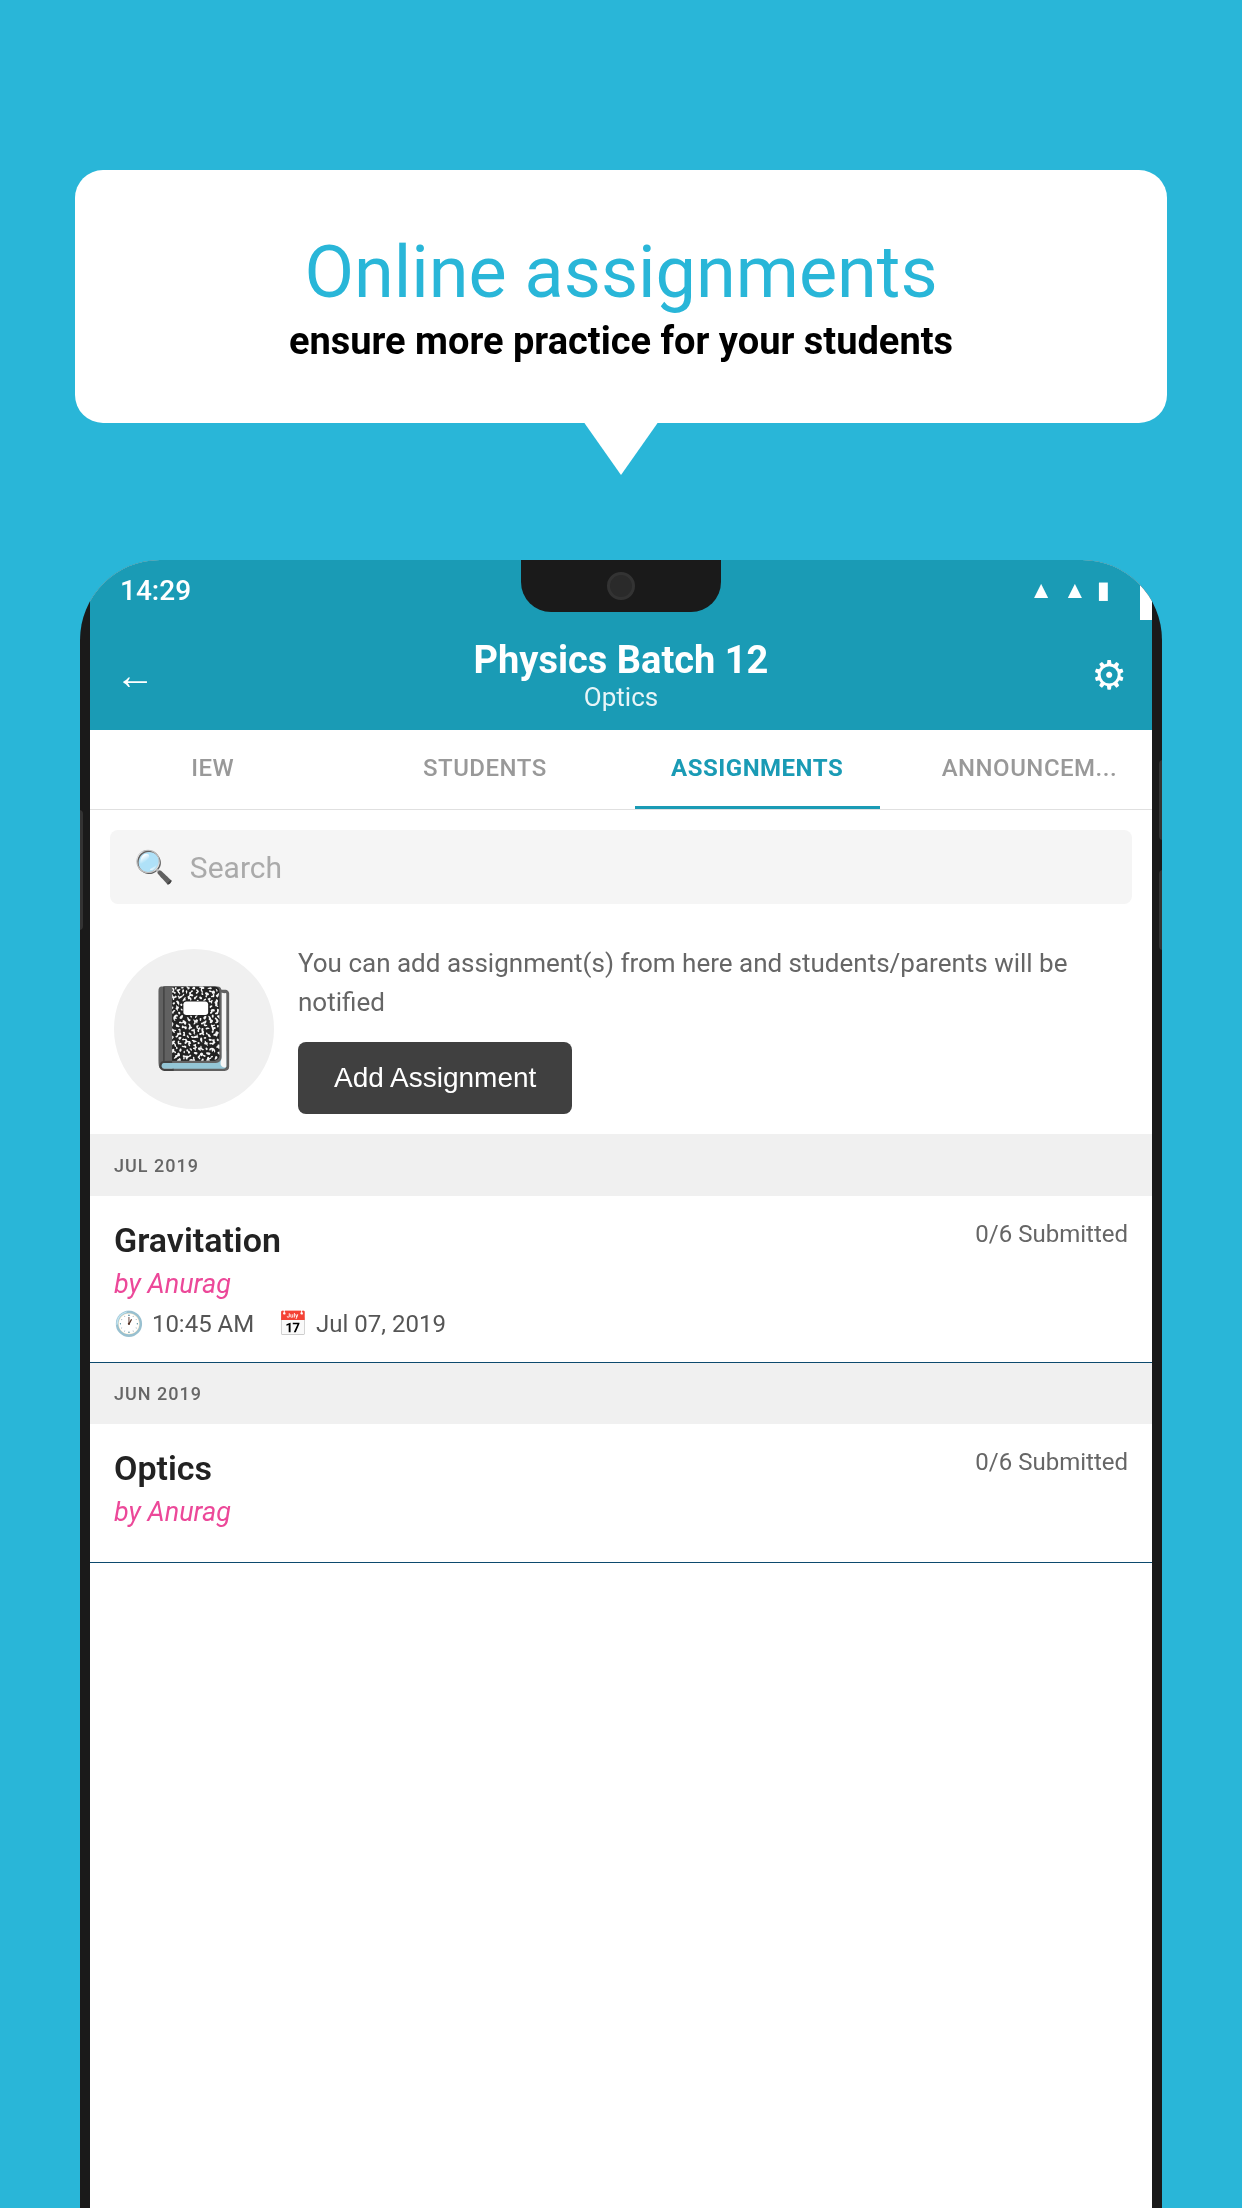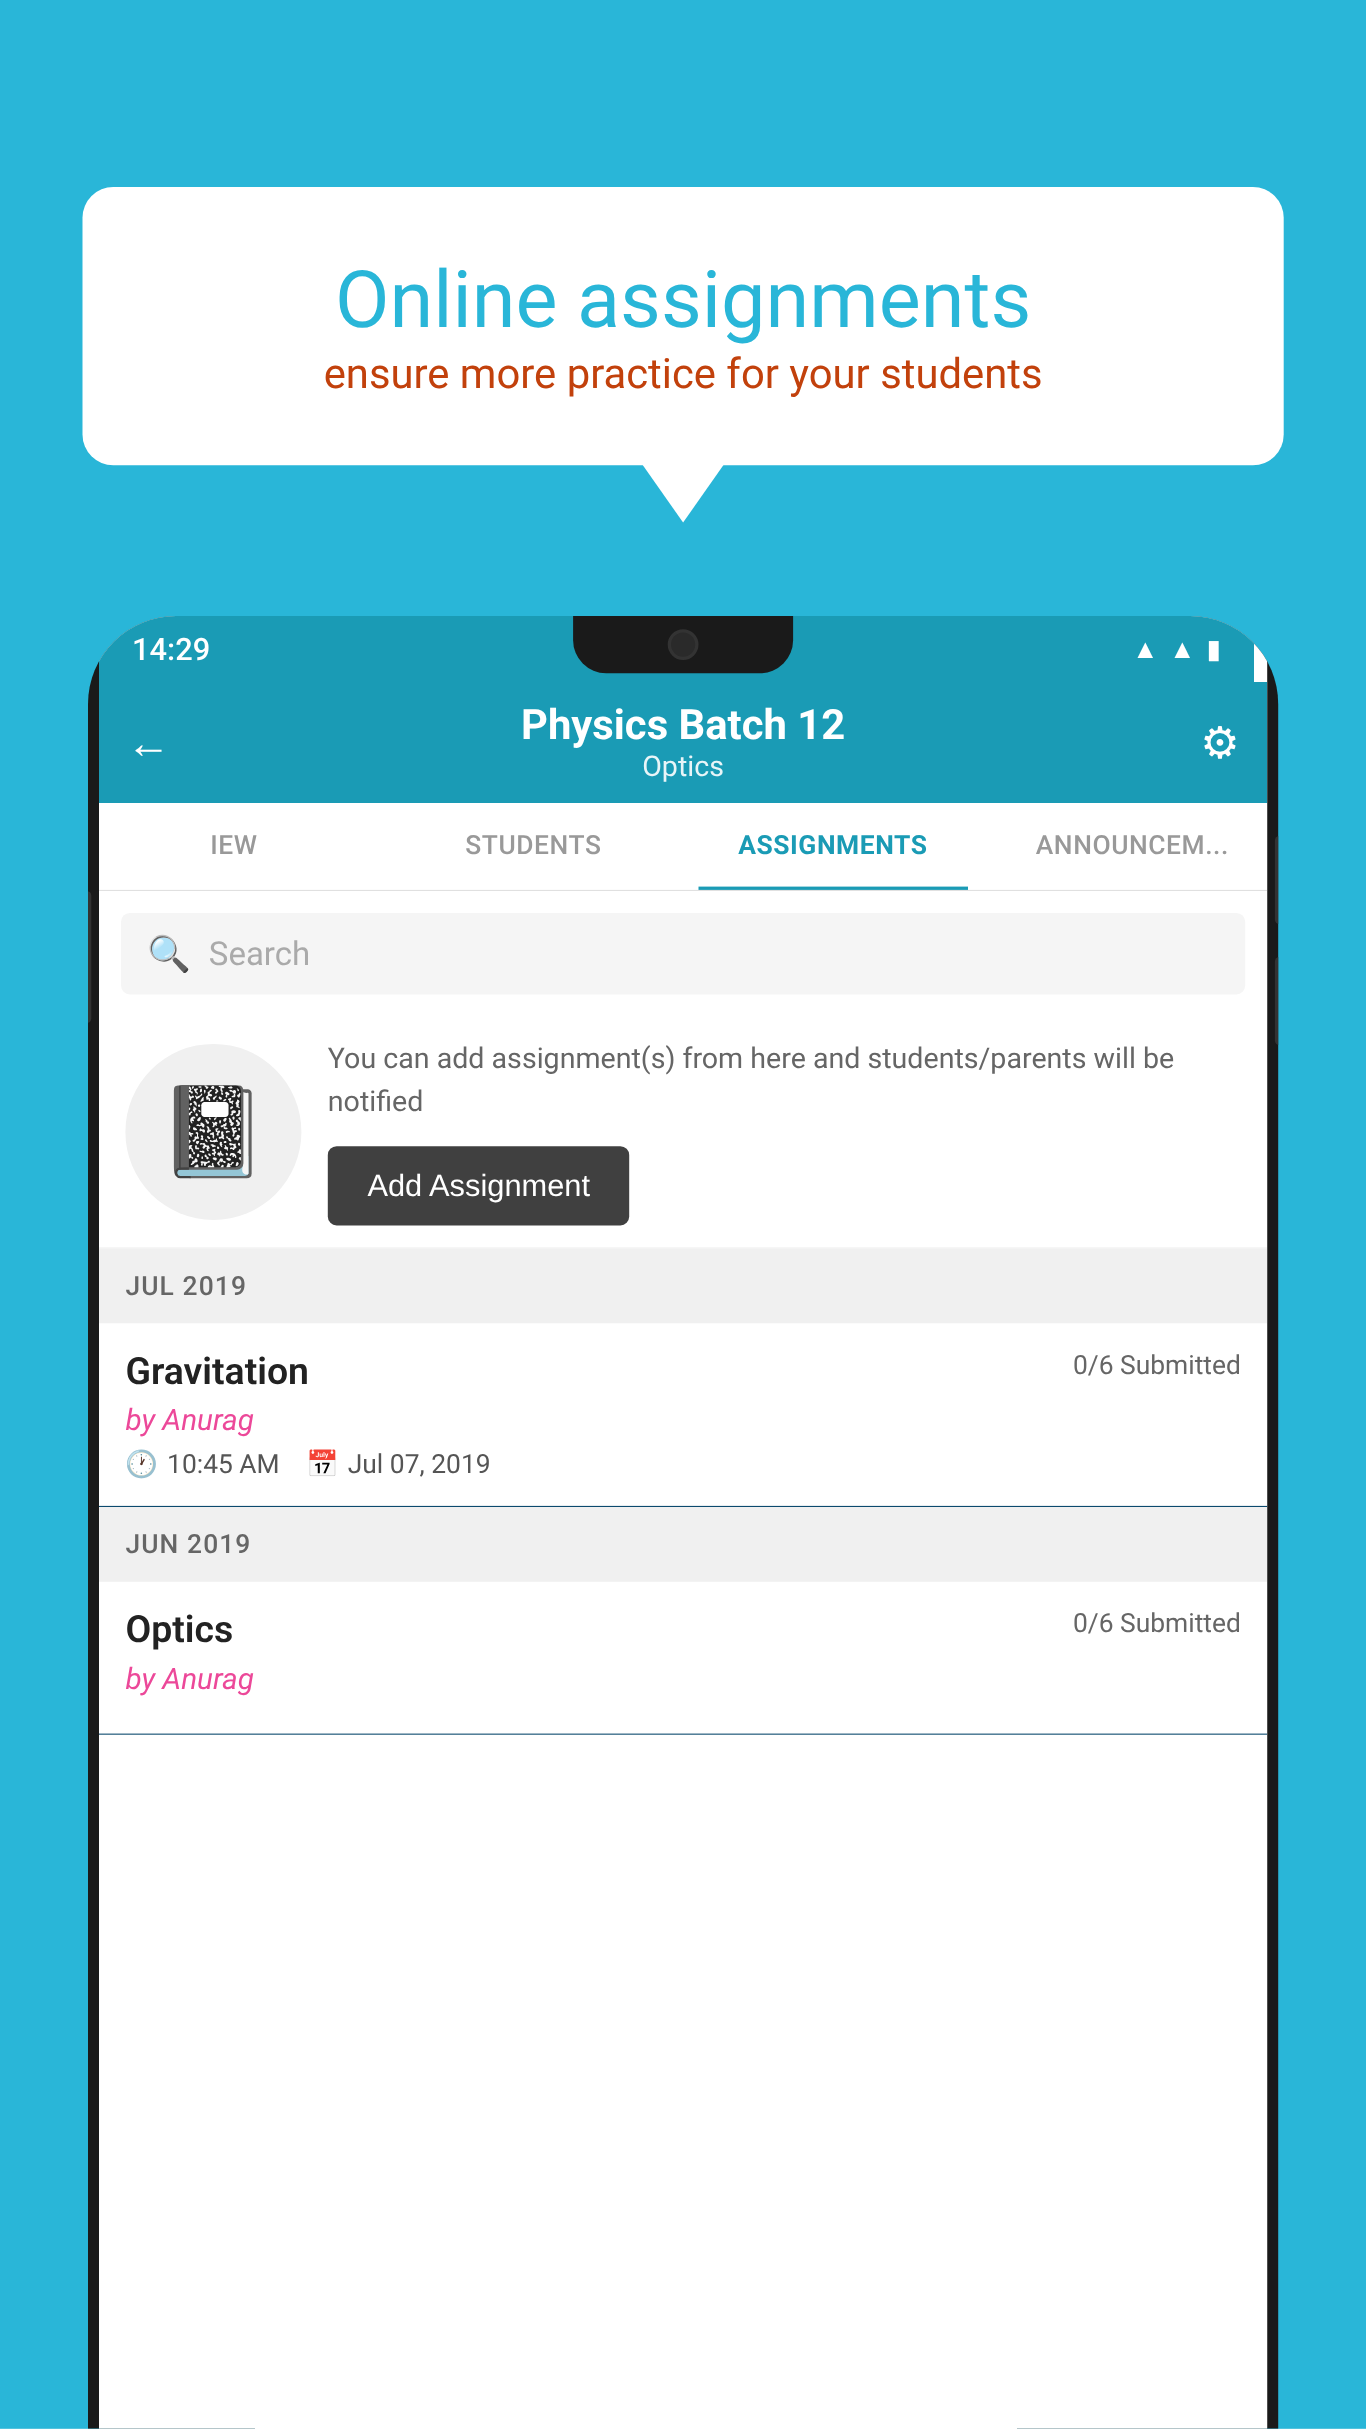--- a/index.html
+++ b/index.html
@@ -36,22 +36,22 @@
       border-top: 54px solid white;
     }
     .speech-bubble-title {
       font-size: 72px;
       color: #29b6d8;
       font-weight: 400;
       margin-bottom: 4px;
     }
     .speech-bubble-subtitle {
       font-size: 38px;
-      color: #c2410c;
-      font-weight: 400;
+      color: #000000;
+      font-weight: 700;
     }
 
     
     .phone-frame {
       position: absolute;
       top: 560px;
       left: 80px;
       right: 80px;
       bottom: 0;
       background: #1a1a1a;
@@ -266,21 +266,21 @@
       font-size: 28px;
       font-weight: 500;
       cursor: pointer;
     }
 
     
     .month-header {
       background: #f0f0f0;
       padding: 20px 24px;
       color: #666;
-      font-size: 24px;
+      font-size: 18px;
       font-weight: 500;
       letter-spacing: 1px;
     }
 
     
     .assignment-item {
       padding: 24px 24px;
       border-bottom: 1px solid #0c4a6e;
     }
     .assignment-top {

